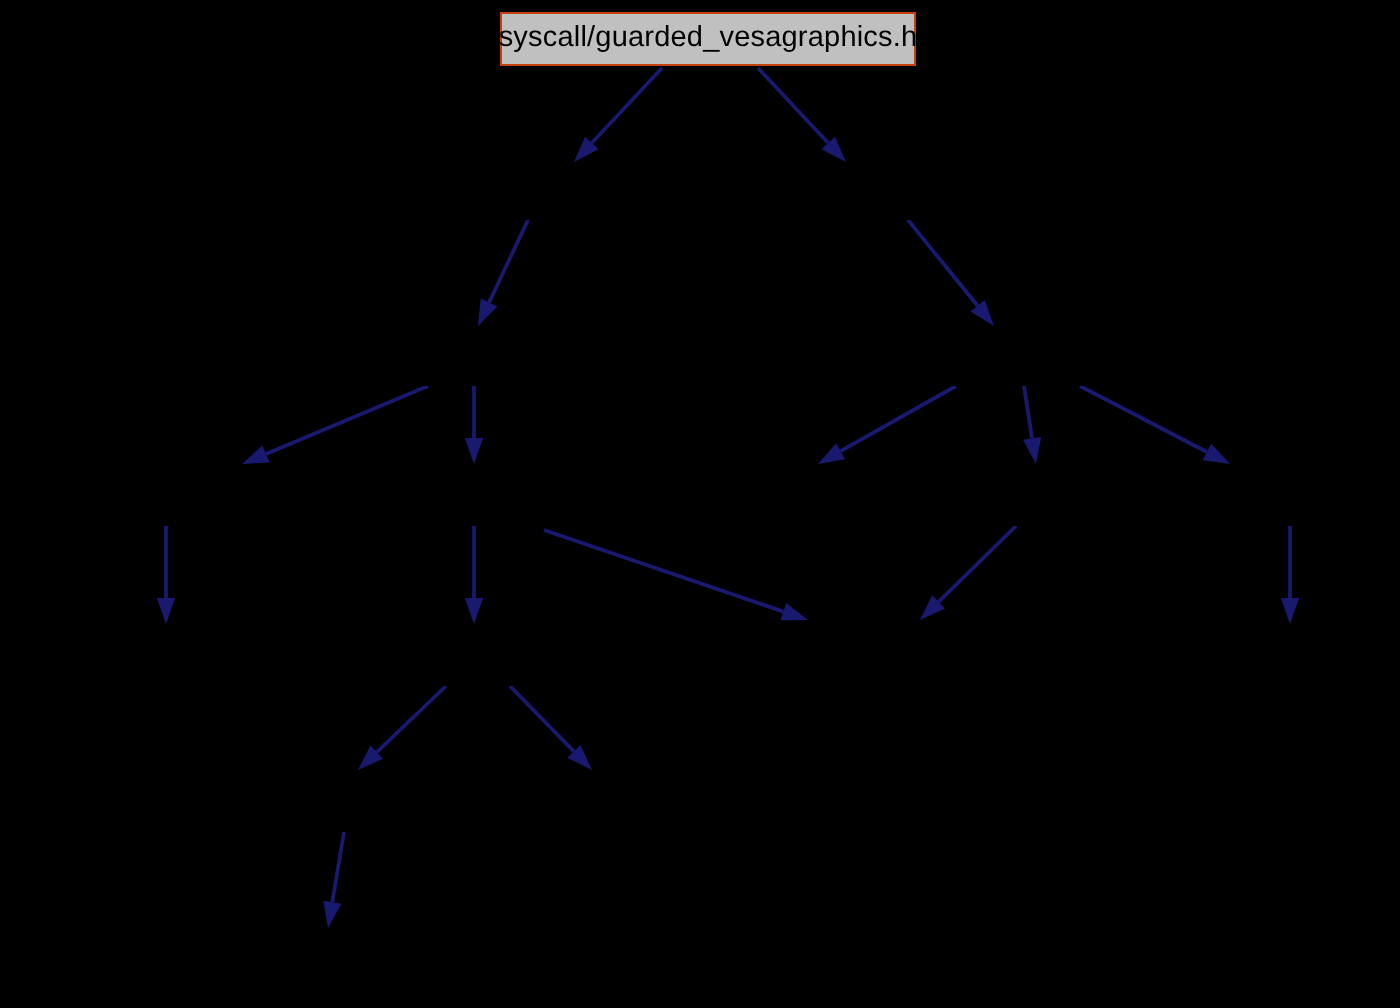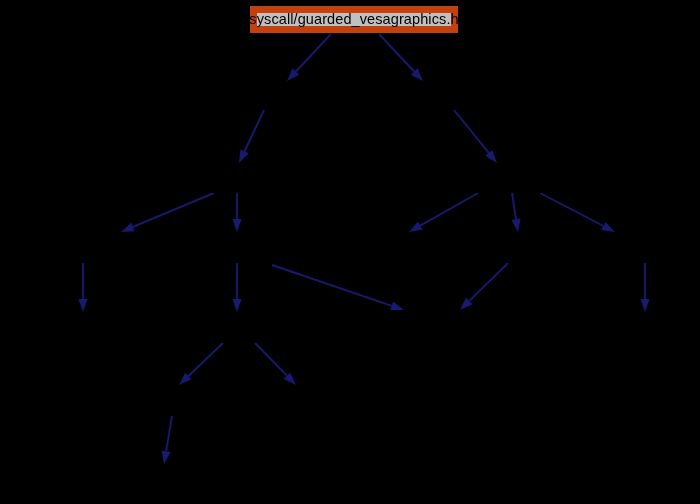--- a/index.html
+++ b/index.html
@@ -29,21 +29,21 @@
     box-sizing: border-box;
     display: flex;
     align-items: center;
     justify-content: center;
     white-space: nowrap;
     line-height: 1;
     letter-spacing: 0.1px;
   }
   .graph-node.root-node {
     background: #c0c0c0;
-    border: 7px solid #c2410c;
+    border: 1px solid #c2410c;
     color: #000000;
     font-size: 14.5px;
   }
   .graph-node.hidden-node {
     background: #000000;
     border: 1px solid #000000;
     color: #000000;
     font-size: 10px;
   }
 </style>

